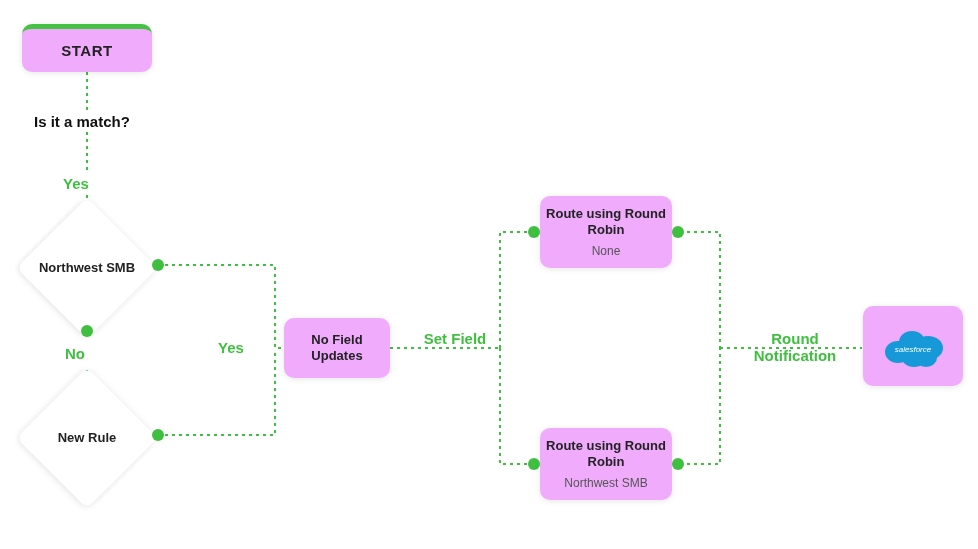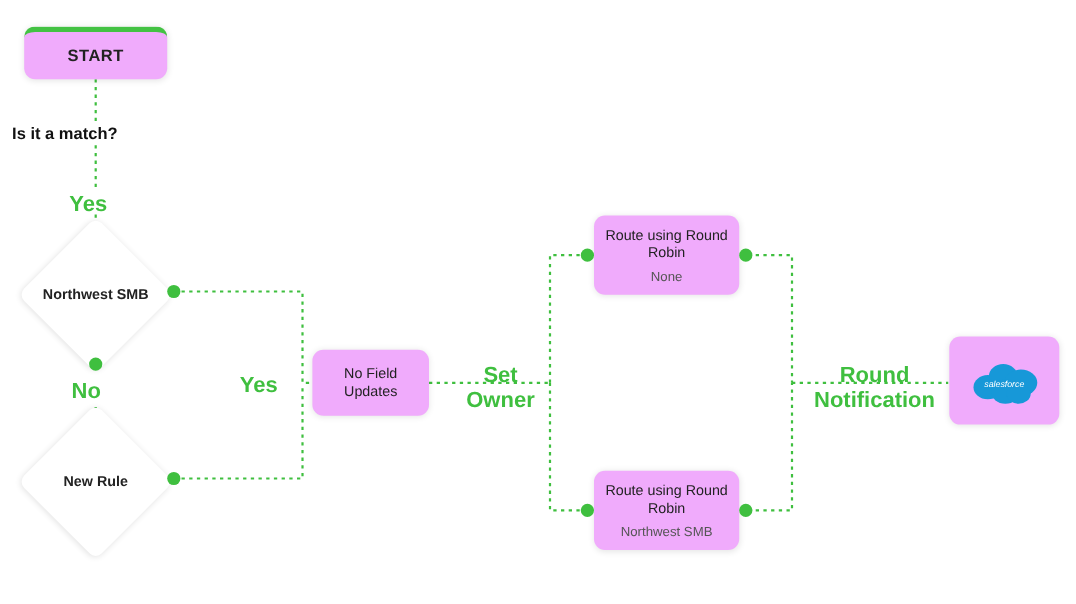--- a/index.html
+++ b/index.html
@@ -18,35 +18,35 @@
     box-shadow: 0 1px 6px rgba(0,0,0,0.10);
     display: flex;
     flex-direction: column;
     align-items: center;
     justify-content: center;
     text-align: center;
     font-size: 13px;
     color: #222;
     padding: 8px 6px;
   }
-  .node .title { font-weight: 400; line-height: 1.25; }
+  .node .title { font-weight: 700; line-height: 1.25; }
   .node .sub { font-size: 12px; color: #555; margin-top: 6px; }
   .start-node {
     left: 22px; top: 24px; width: 130px; height: 48px;
     border-top: 5px solid #43c243;
     font-weight: 800; font-size: 15px; letter-spacing: .5px;
   }
   .question-text {
     position: absolute;
-    left: 11px; top: 113px;
+    left: 34px; top: 113px;
     font-size: 15px; font-weight: 700; color: #111;
   }
   .edge-label {
     position: absolute;
-    font-size: 20px; font-weight: 700; color: #3fbf3f;
+    font-size: 15px; font-weight: 700; color: #3fbf3f;
     text-align: center;
     line-height: 1.15;
   }
   .diamond {
     position: absolute;
     width: 100px; height: 100px;
     background: #fff;
     box-shadow: 0 1px 6px rgba(0,0,0,0.12);
     transform: rotate(45deg);
     border-radius: 8px;
@@ -101,21 +101,21 @@
 
 <div class="node start-node">
   <span>START</span>
 </div>
 
 <div class="question-text">Is it a match?</div>
 
 <div class="edge-label" style="left:63px; top:175px;">Yes</div>
 <div class="edge-label" style="left:65px; top:345px;text-align:right;">No</div>
 <div class="edge-label" style="left:218px; top:339px;">Yes</div>
-<div class="edge-label" style="left:420px; top:330px; width:70px;">Set Owner</div>
+<div class="edge-label" style="left:420px; top:330px; width:70px;">Set Field</div>
 <div class="edge-label" style="left:740px; top:330px; width:110px;">Round Notification</div>
 
 <div class="diamond" style="left:37px; top:218px;">
   <div class="inner">
       <span>Northwest SMB</span>
     </div>
 </div>
 <div class="dot" style="left:152px; top:259px;"></div>
 
 <div class="dot" style="left:81px; top:325px;"></div>

